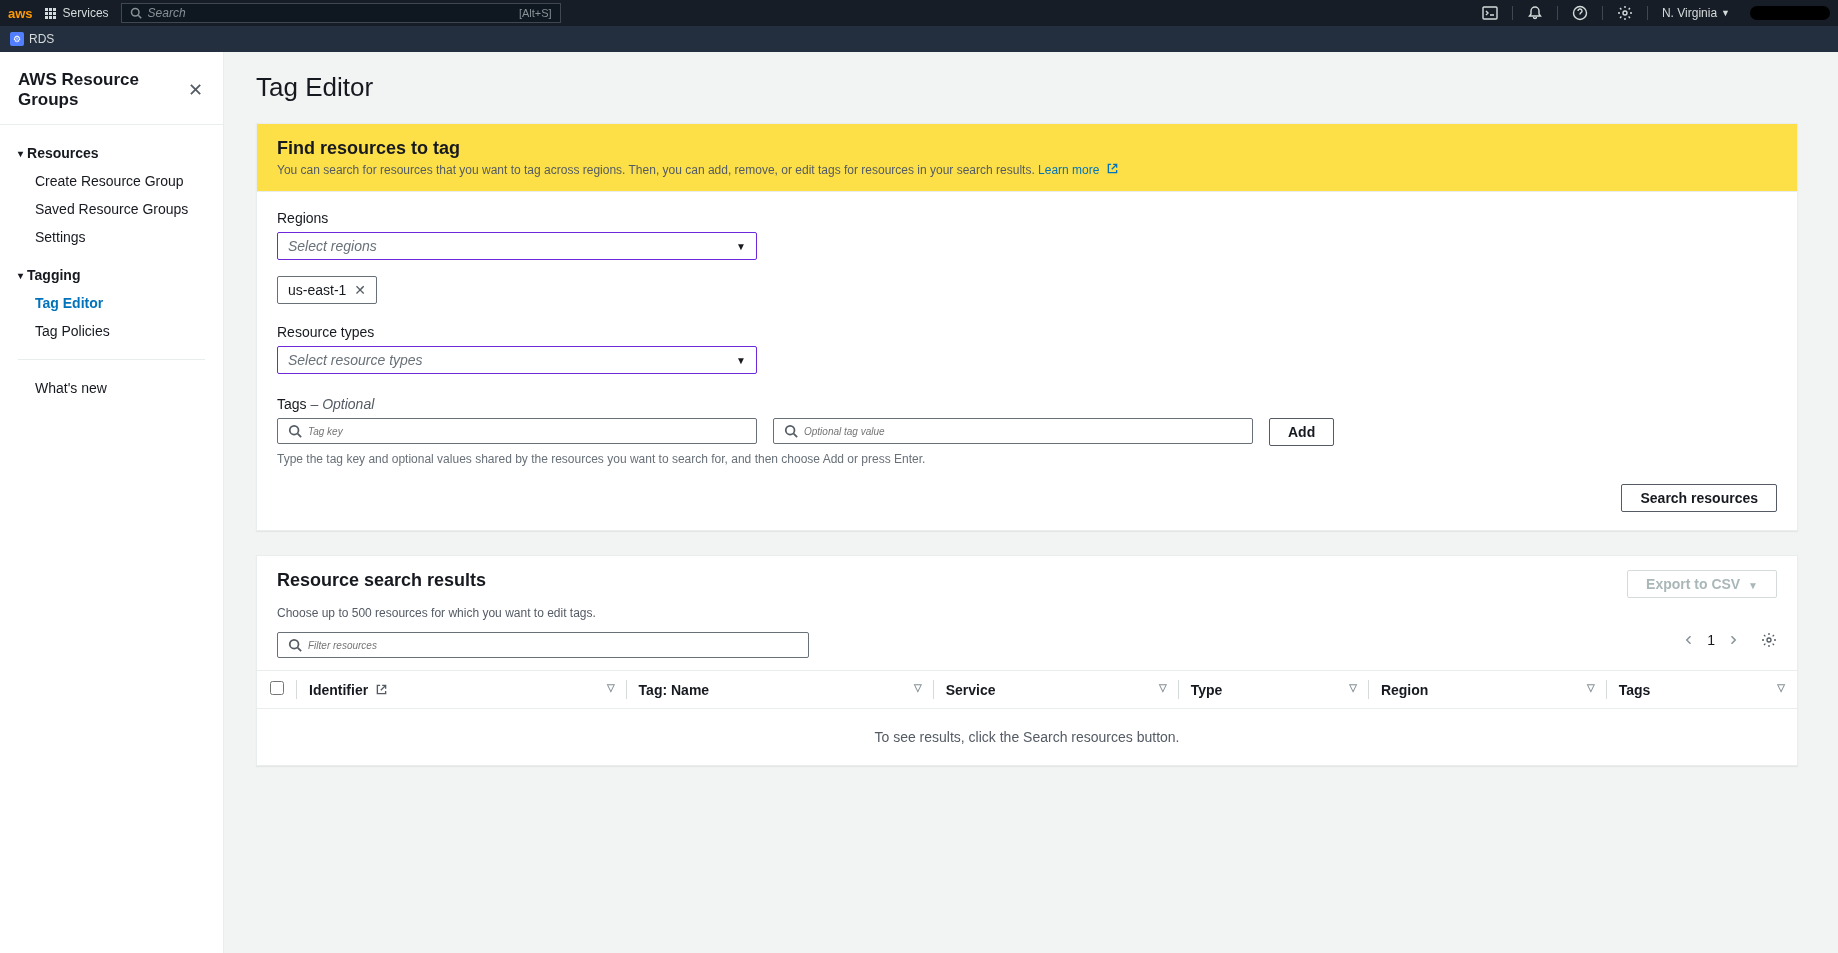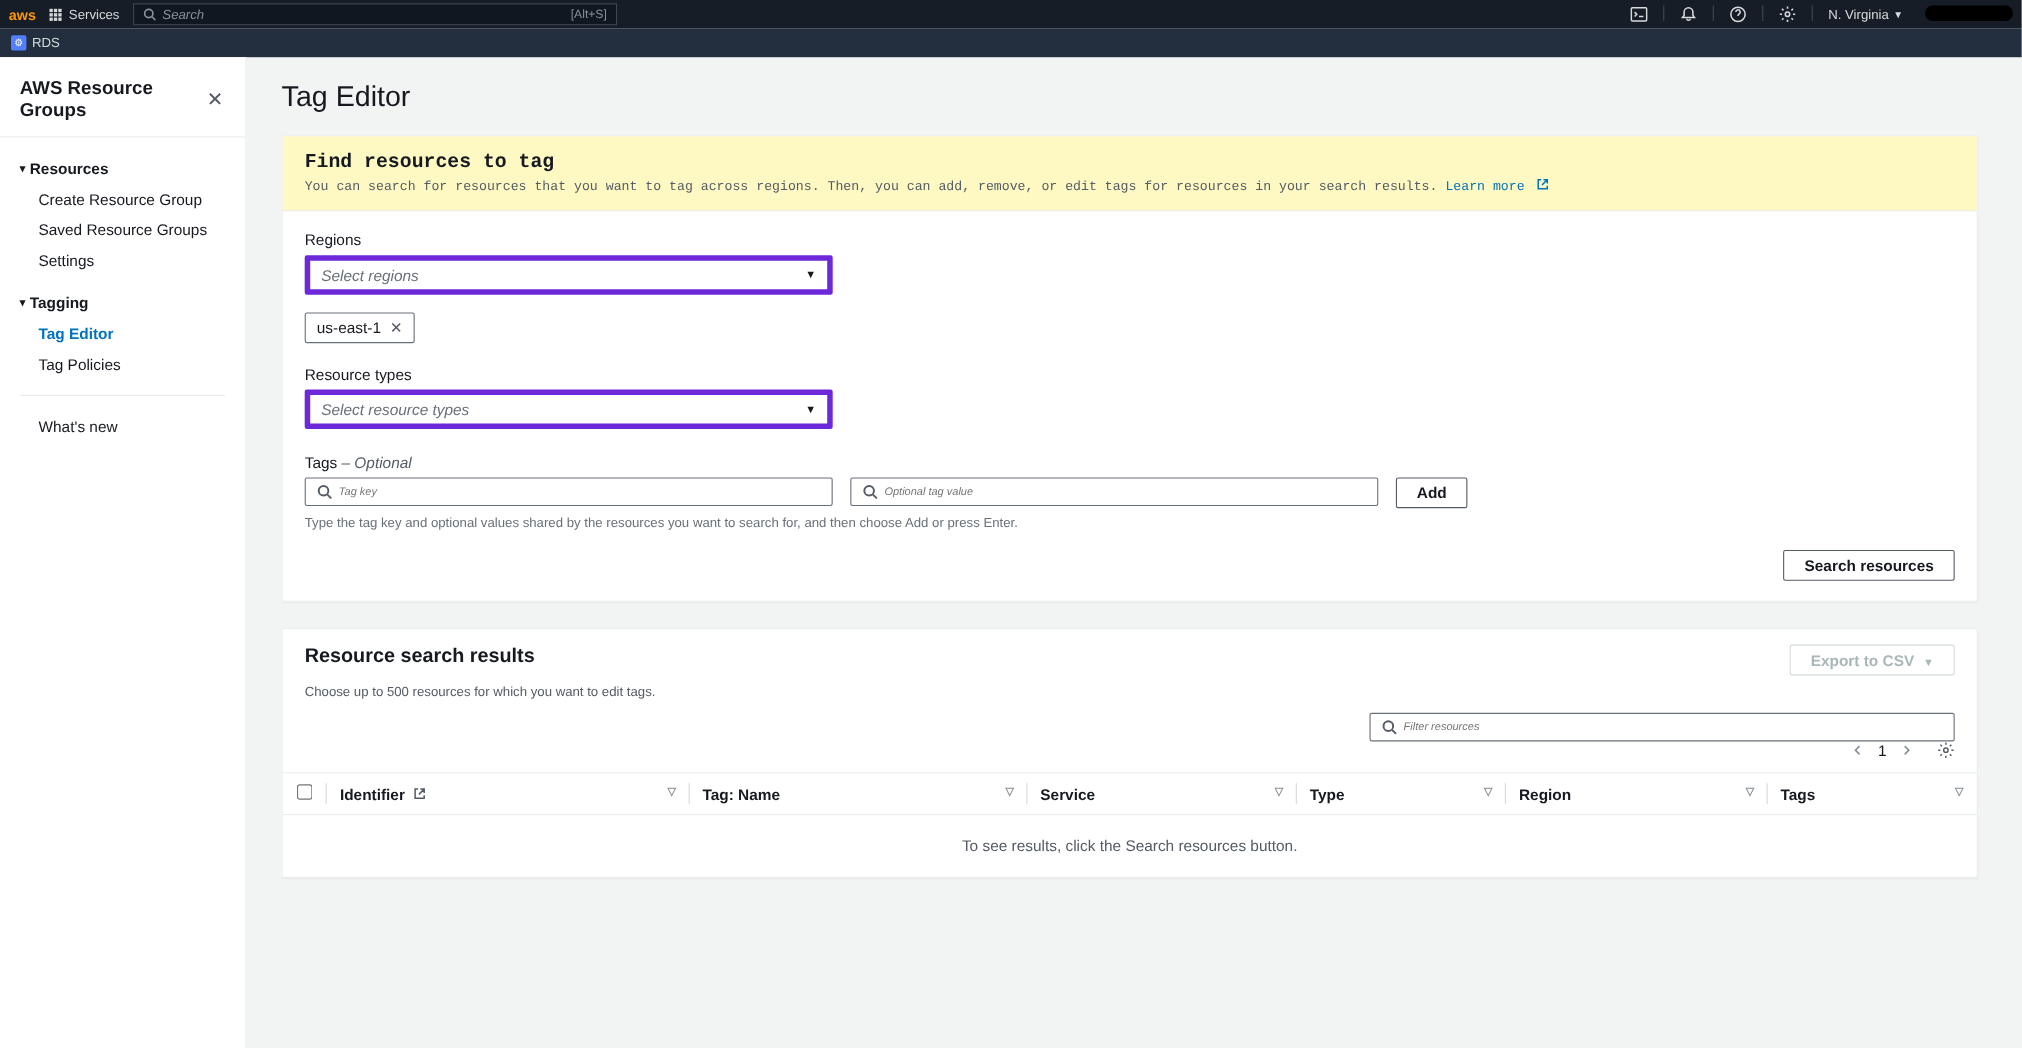--- a/index.html
+++ b/index.html
@@ -8,21 +8,21 @@
 
 .top-nav { background: #161d26; color: #d5dbdb; height: 26px; display: flex; align-items: center; padding: 0 8px; font-size: 12px; }
 .top-nav .logo { color: #ff9900; font-weight: bold; margin-right: 12px; font-size: 13px; }
 .top-nav .grid-icon { display: inline-flex; gap: 1px; margin-right: 6px; flex-wrap: wrap; width: 12px; }
 .top-nav .grid-icon span { width: 3px; height: 3px; background: #d5dbdb; }
 .top-nav .services-label { margin-right: 12px; cursor: pointer; }
 .top-nav .search-box { background: #0f1720; border: 1px solid #414750; padding: 2px 8px; display: flex; align-items: center; width: 440px; color: #879196; font-style: italic; }
 .top-nav .search-box svg { margin-right: 6px; }
 .top-nav .kbd { margin-left: auto; color: #879196; font-style: normal; font-size: 11px; }
 .top-nav .spacer { flex: 1; }
-.top-nav .right-icons { display: flex; gap: 14px; padding-left: 46px; }
+.top-nav .right-icons { display: flex; align-items: center; gap: 14px; padding-left: 46px; }
 .top-nav .right-icons > * { cursor: pointer; }
 .top-nav .region { display: flex; align-items: center; gap: 4px; }
 .top-nav .account { background: #000; border-radius: 10px; width: 80px; height: 14px; margin-left: 6px; }
 .top-nav .divider-v { width: 1px; height: 14px; background: #414750; }
 
 
 .service-bar { background: #232f3e; color: #d5dbdb; height: 26px; display: flex; align-items: center; padding: 0 10px; font-size: 12px; }
 .service-bar .rds-badge { background: #527FFF; color: #fff; padding: 1px 3px; font-size: 9px; margin-right: 5px; border-radius: 2px; display: inline-flex; align-items: center; justify-content: center; width: 14px; height: 14px; }
 
 
@@ -35,30 +35,30 @@
 .sidebar .section-title::before { content: "▾"; margin-right: 4px; font-size: 10px; }
 .sidebar .nav-item { padding: 6px 18px 6px 35px; font-size: 14px; cursor: pointer; color: #16191f; }
 .sidebar .nav-item.active { color: #0073bb; font-weight: 700; }
 .sidebar .divider { border-top: 1px solid #eaeded; margin: 14px 18px; }
 
 
 .content { flex: 1; padding: 20px 40px 40px 32px; }
 .page-title { font-size: 26px; font-weight: 400; margin-bottom: 20px; color: #16191f; }
 
 .panel { background: #fff; border: 1px solid #eaeded; box-shadow: 0 1px 1px rgba(0,0,0,0.05); margin-bottom: 24px; }
-.panel-header { padding: 14px 20px; border-bottom: 1px solid #eaeded; background: #fef9c3; font-family: Liberation Mono, monospace; }
+.panel-header { padding: 14px 20px; border-bottom: 1px solid #eaeded; background: #fde047; }
 .panel-header h3 { font-size: 18px; font-weight: 700; margin-bottom: 4px; }
 .panel-header .subtitle { font-size: 12px; color: #545b64; }
 .panel-header .subtitle a { color: #0073bb; text-decoration: none; }
 .panel-body { padding: 18px 20px; }
 
 .field-label { font-size: 14px; font-weight: 400; margin-bottom: 6px; color: #16191f; }
 .field-label .optional { font-style: italic; color: #545b64; }
 
-.select-box { width: 480px; border: 5px solid #6d28d9; border-radius: 2px; padding: 5px 10px; display: flex; align-items: center; justify-content: space-between; cursor: pointer; background: #fff; margin-bottom: 16px; }
+.select-box { width: 480px; border: 1px solid #6d28d9; border-radius: 2px; padding: 5px 10px; display: flex; align-items: center; justify-content: space-between; cursor: pointer; background: #fff; margin-bottom: 16px; }
 .select-box .placeholder { color: #687078; font-style: italic; font-size: 14px; }
 .select-box .caret { font-size: 10px; }
 
 .chip { display: inline-flex; align-items: center; border: 1px solid #687078; border-radius: 2px; padding: 5px 10px; margin-bottom: 20px; }
 .chip .chip-close { margin-left: 8px; cursor: pointer; font-size: 14px; color: #545b64; }
 
 .tag-row { display: flex; gap: 16px; align-items: flex-start; }
 .input-search { border: 1px solid #687078; border-radius: 2px; padding: 5px 10px; display: flex; align-items: center; background: #fff; }
 .input-search svg { margin-right: 6px; flex-shrink: 0; }
 .input-search input { border: none; outline: none; font-size: 10px; font-style: italic; color: #687078; width: 100%; background: transparent; }
@@ -68,21 +68,21 @@
 .btn.disabled { color: #aab7b8; border-color: #d5dbdb; cursor: default; }
 .hint { font-size: 12px; color: #687078; margin-top: 6px; }
 
 .panel-footer-right { display: flex; justify-content: flex-end; padding: 0 20px 18px 20px; }
 
 
 .results-header { display: flex; justify-content: space-between; align-items: flex-start; padding: 14px 20px 8px 20px; }
 .results-header h3 { font-size: 18px; font-weight: 700; }
 .results-header .actions { display: flex; gap: 21px; }
 .results-sub { font-size: 12px; color: #545b64; padding: 0 20px 12px 20px; }
-.filter-row { display: flex; align-items: flex-end; justify-content: space-between; padding: 0 20px 12px 20px; flex-direction: column; }
+.filter-row { display: flex; align-items: flex-start; justify-content: space-between; padding: 0 20px 12px 20px; }
 .filter-input { width: 532px; }
 .pagination { display: flex; align-items: center; gap: 12px; color: #545b64; }
 .pagination .page-num { color: #16191f; font-weight: 400; }
 .pagination svg { cursor: pointer; }
 
 .table { width: 100%; border-collapse: collapse; }
 .table th { text-align: left; padding: 10px 12px; font-weight: 700; font-size: 14px; border-top: 1px solid #eaeded; border-bottom: 1px solid #eaeded; position: relative; }
 .table th .sort-caret { float: right; font-size: 10px; color: #879196; }
 .table th:not(:last-child)::after { content: ""; position: absolute; right: 0; top: 25%; height: 50%; width: 1px; background: #d5dbdb; }
 .table .checkbox-col { width: 40px; text-align: center; }

